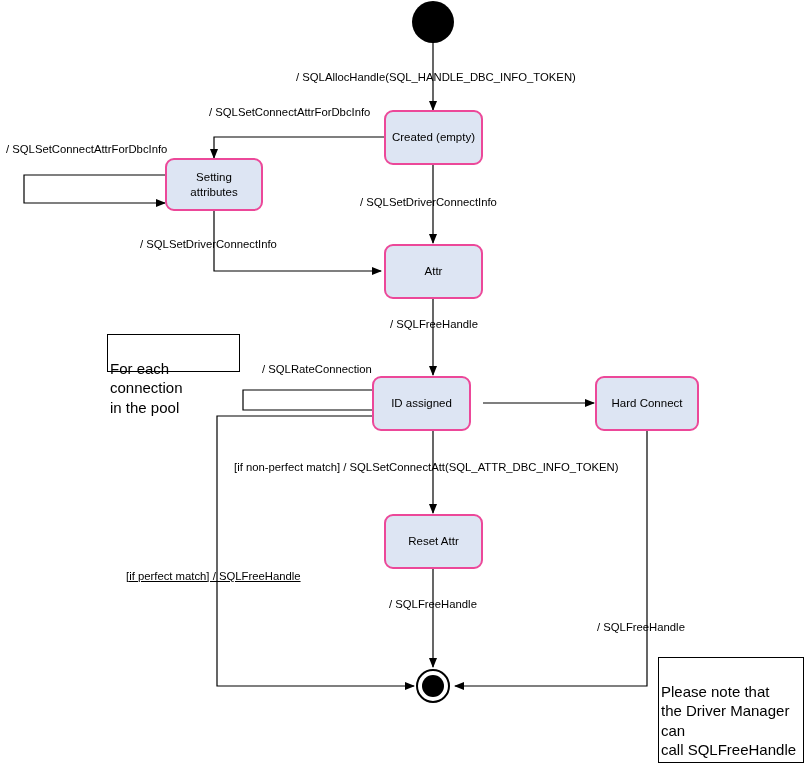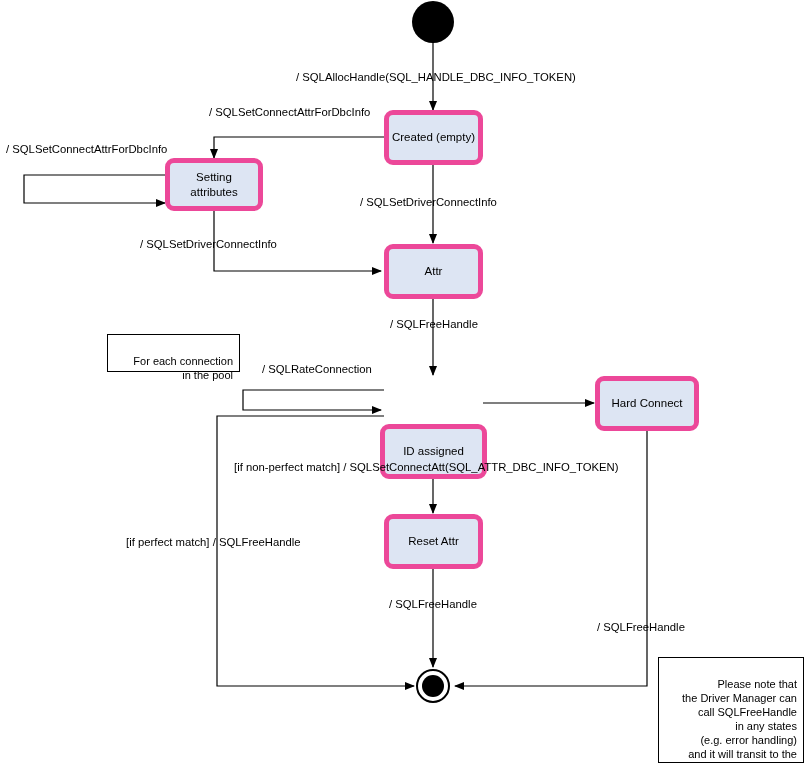--- a/index.html
+++ b/index.html
@@ -20,41 +20,40 @@
     left: 0;
     top: 0;
     width: 806px;
     height: 763px;
     pointer-events: none;
   }
   .state-node {
     position: absolute;
     box-sizing: border-box;
     background: #dde5f3;
-    border: 5px solid #ec4899;
+    border: 2px solid #ec4899;
     border-radius: 9px;
     display: flex;
     align-items: center;
     justify-content: center;
     text-align: center;
     font-size: 11.5px;
     color: #000000;
     line-height: 1.25;
   }
   .note-node {
     position: absolute;
     box-sizing: border-box;
     background: #ffffff;
     border: 1px solid #000000;
-    font-size: 11px;
+    font-size: 15px;
     color: #000000;
     line-height: 1.28;
     padding: 5px 6px 4px 2px;
     white-space: pre-line;
-    text-align: right;
   }
   .edge-label {
     position: absolute;
     font-size: 11.3px;
     color: #000000;
     white-space: pre-line;
     line-height: 1.2;
   }
   .edge-label.center { text-align: center; }
   .initial-node {
@@ -127,21 +126,21 @@
 
   <div class="state-node" style="left:165px; top:158px; width:98px; height:53px;">
     <span style="white-space:pre-line;">Setting
 attributes</span>
   </div>
 
   <div class="state-node" style="left:384px; top:244px; width:99px; height:55px;">
     <span>Attr</span>
   </div>
 
-  <div class="state-node" style="left:380px; top:376px; width:107px; height:55px;margin-top:48px;">
+  <div class="state-node" style="left:372px; top:376px; width:99px; height:55px;">
     <span>ID assigned</span>
   </div>
 
   <div class="state-node" style="left:595px; top:376px; width:104px; height:55px;">
     <span>Hard Connect</span>
   </div>
 
   <div class="state-node" style="left:384px; top:514px; width:99px; height:55px;">
     <span>Reset Attr</span>
   </div>
@@ -174,19 +173,19 @@
 
   <div class="edge-label" style="left:140px; top:238px;">/ SQLSetDriverConnectInfo</div>
 
   <div class="edge-label" style="left:390px; top:318px;">/ SQLFreeHandle</div>
 
   <div class="edge-label" style="left:262px; top:363px;">/ SQLRateConnection</div>
 
 
   <div class="edge-label" style="left:234px; top:461px;">[if non-perfect match] / SQLSetConnectAtt(SQL_ATTR_DBC_INFO_TOKEN)</div>
 
-  <div class="edge-label" style="left:126px; top:536px;">[if perfect match] / SQLFreeHandle</div>
+  <div class="edge-label" style="left:126px; top:570px;text-decoration:underline;">[if perfect match] / SQLFreeHandle</div>
 
   <div class="edge-label" style="left:389px; top:598px;">/ SQLFreeHandle</div>
 
   <div class="edge-label" style="left:597px; top:621px;">/ SQLFreeHandle</div>
 
 </div>
 
 </body></html>

